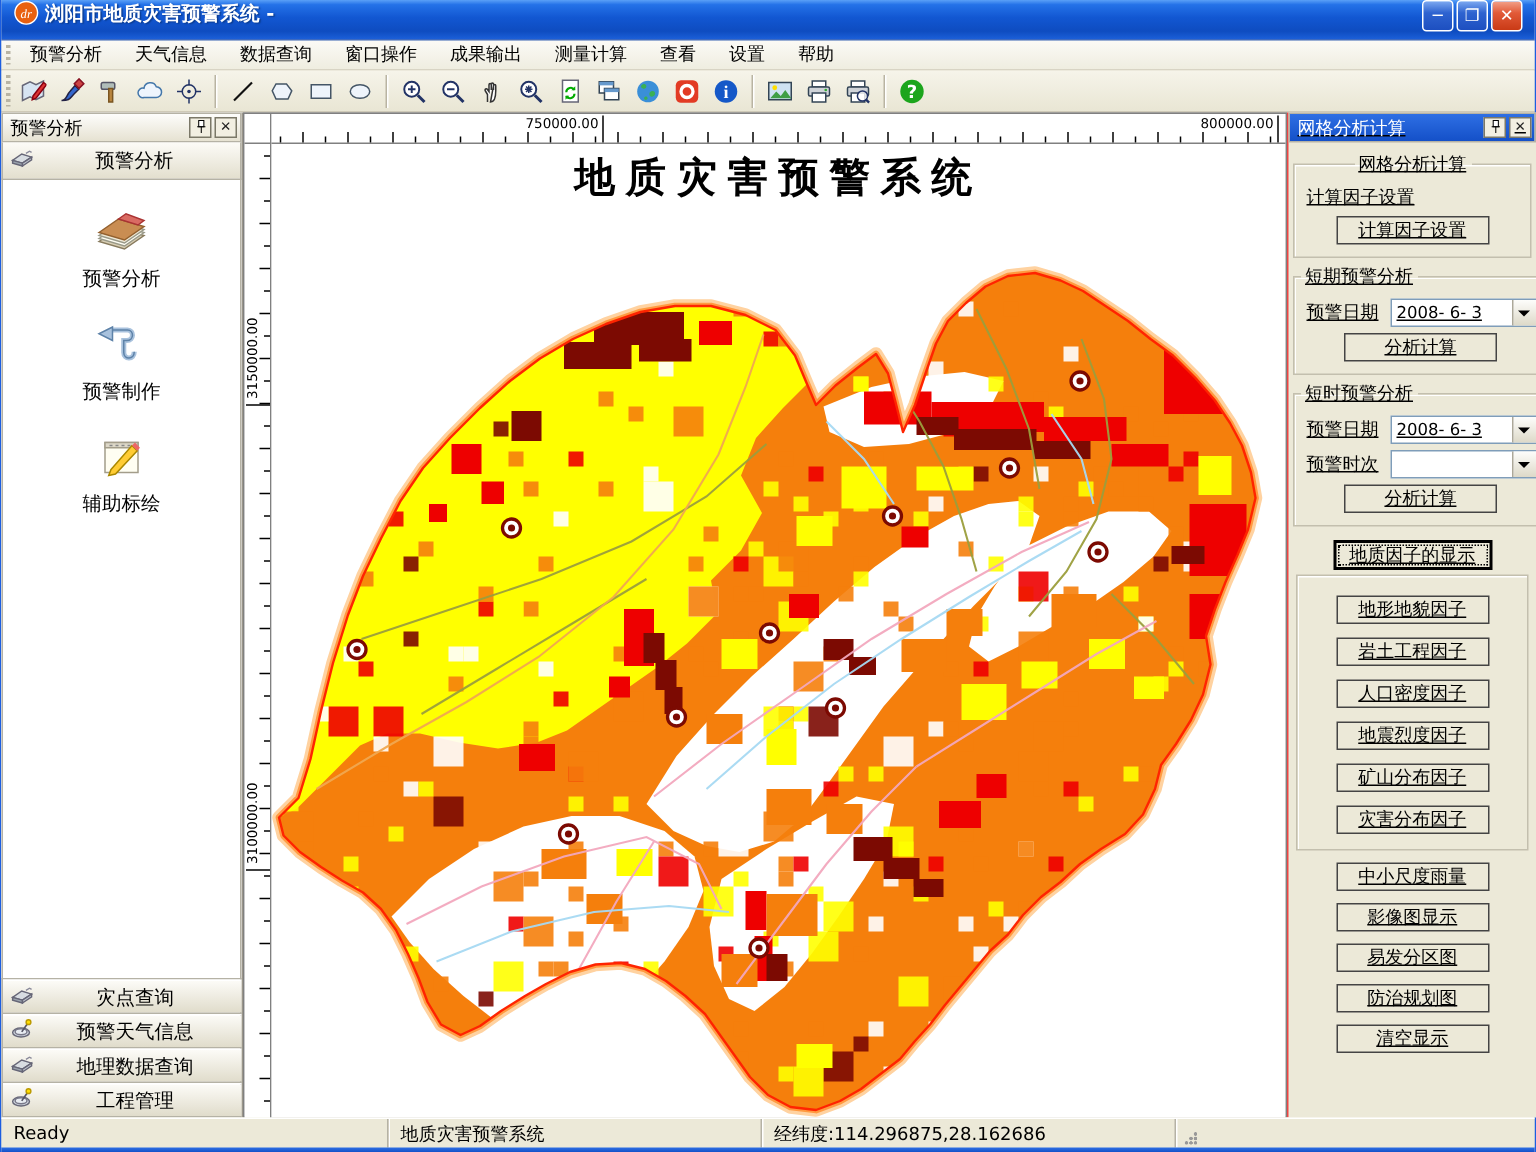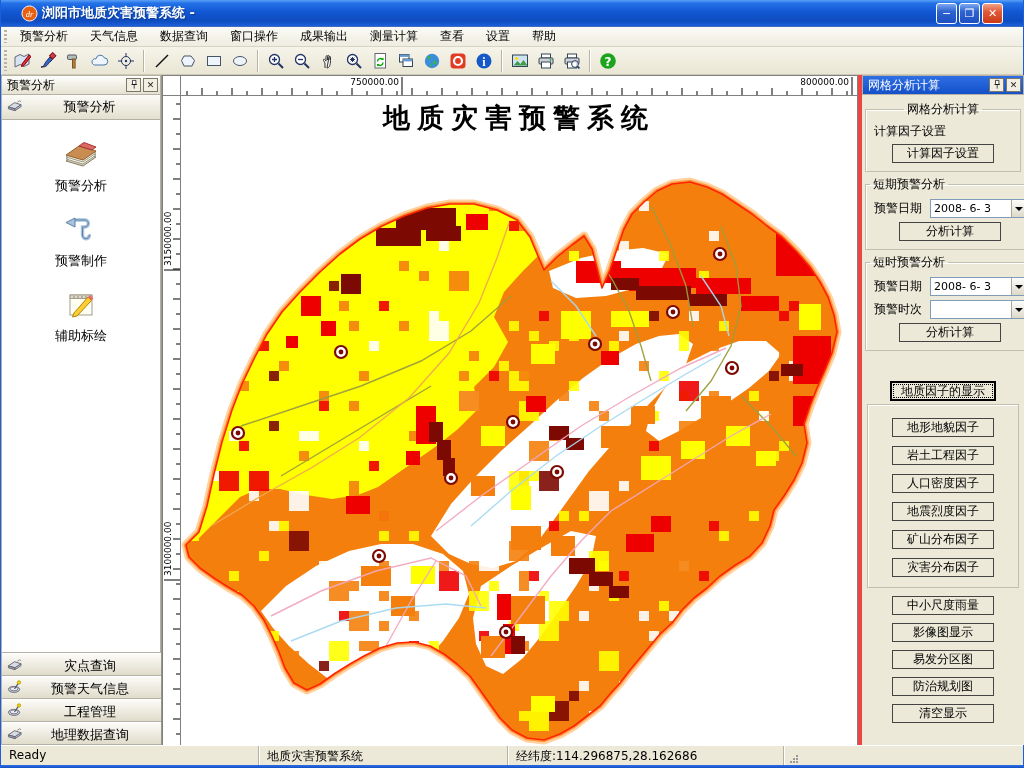--- a/index.html
+++ b/index.html
@@ -2,21 +2,21 @@
 <html><head>
 <meta charset="utf-8">
 <style>
   * { margin:0; padding:0; box-sizing:border-box; }
   html,body { width:1024px; height:768px; overflow:hidden; background:#ECE9D8;
     font-family:"DejaVu Sans","Liberation Sans",sans-serif; font-size:12px; }
   .window { width:1024px; height:768px; display:flex; flex-direction:column;
     border-left:1px solid #1C5EE0; border-right:1px solid #1C5EE0; }
 
   
-  .titlebar { height:28px; display:flex; align-items:center; padding:0 20px;
+  .titlebar { height:28px; display:flex; align-items:flex-start; padding:0 8px;
     background:linear-gradient(180deg,#5AA0F7 0%,#2472E8 12%,#1257D2 45%,#0E4CC0 80%,#1B5FD8 100%); }
   .titlebar .app-icon { width:17px; height:17px; margin-right:4px; }
   .titlebar .title { color:#fff; font-weight:bold; font-size:13px; text-shadow:1px 1px 1px #0a3a8c; flex:1; }
   .winbtn { width:21px; height:21px; margin-left:2px; border:1px solid #fff; border-radius:3px;
     color:#fff; font-size:11px; line-height:19px; text-align:center; font-weight:bold;
     background:linear-gradient(180deg,#7BA7F0,#2E63D0 40%,#1D4FC0); cursor:pointer; }
   .winbtn.close { background:linear-gradient(180deg,#F2A088,#E25A38 40%,#C93A16); }
 
   
   .menubar { height:21px; background:linear-gradient(180deg,#FBFAF6,#EFEDE0); border-top:1px solid #3E6AC0;
@@ -48,39 +48,39 @@
   .lp-header { height:25px; background:linear-gradient(180deg,#FCFBF7,#E3DFCE); border:1px solid #b5b2a5; border-top:none;
     display:flex; align-items:center; padding:0 4px; }
   .lp-header .hd-text { flex:1; text-align:center; font-size:13px; }
   .lp-body { flex:1; border-left:1px solid #b5b2a5; border-right:1px solid #b5b2a5; background:#fff;
     display:flex; flex-direction:column; align-items:center; }
   .lp-tool { margin-top:17px; display:flex; flex-direction:column; align-items:center; cursor:pointer; }
   .lp-tool svg { width:36px; height:34px; }
   .lp-tool .tl { margin-top:3px; font-size:13px; }
   .lp-groups { border:1px solid #b5b2a5; border-bottom:none; }
   .lp-group { height:23px; width:159px; background:linear-gradient(180deg,#FCFBF7,#E0DCCB); border-top:1px solid #fff;
-    border-bottom:1px solid #b5b2a5; display:flex; align-items:flex-end; padding:0 4px; cursor:pointer; }
+    border-bottom:1px solid #b5b2a5; display:flex; align-items:center; padding:0 4px; cursor:pointer; }
   .lp-group svg { width:17px; height:15px; }
   .lp-group .gl { flex:1; text-align:center; font-size:13px; }
 
   
   .doc { width:696px; border:1px solid #808080; background:#a3a3a3; display:flex; flex-direction:column; }
   .doc-top { height:20px; display:flex; }
   .ruler-corner { width:18px; height:20px; border-right:1px solid #808080; border-bottom:1px solid #808080; background:#fff; }
   .h-ruler { flex:1; height:20px; border-bottom:1px solid #808080; background:#fff; }
   .doc-body { flex:1; display:flex; }
   .v-ruler { width:18px; border-right:1px solid #808080; background:#fff; }
   .canvas { position:relative; width:676px; height:649px; background:#fff; overflow:hidden; }
   .map-title { position:absolute; top:4px; left:0; width:100%; text-align:center;
     font-family:"DejaVu Serif","Liberation Serif",serif; font-weight:bold; font-size:27px;
     letter-spacing:7px; color:#000; }
   .map-svg { position:absolute; left:0; top:0; }
 
   
-  .rpanel { width:166px; background:#ECE9D8; border-left:4px solid #ef4444; display:flex; flex-direction:column; }
+  .rpanel { width:166px; background:#ECE9D8; border-left:1px solid #ef4444; display:flex; flex-direction:column;text-decoration:underline; }
   .rp-body { flex:1; padding:2px 3px; overflow:hidden; }
   .rp-body fieldset { border:1px solid #c3bfae; box-shadow:1px 1px 0 #fff inset; padding:2px 4px 6px 4px; margin-top:4px; }
   .rp-body fieldset legend { font-size:12px; padding:0 3px; }
   legend.centered { margin:0 auto; }
   .rp-label { font-size:12px; margin:3px 0 2px 4px; }
   .xp-btn { display:block; margin:4px auto 2px auto; width:102px; height:19px; background:#ECE9D8;
     border:1px solid #444; font-size:12px; font-family:inherit; cursor:pointer; padding:0; }
   .xp-btn.focused { width:106px; height:20px; border:2px solid #000; outline:1px dotted #000; outline-offset:-4px; }
   .combo-row { display:flex; align-items:center; margin:4px 2px 2px 4px; }
   .combo-row .cl { width:56px; font-size:12px; }
@@ -354,35 +354,35 @@
             <span><svg width="17" height="15" viewBox="0 0 16 16">
                 <ellipse cx="7.5" cy="10" rx="6" ry="3.2" fill="#ccd2dc" stroke="#667"></ellipse>
                 <ellipse cx="7.5" cy="9.4" rx="4.2" ry="2.1" fill="#e8ecf2" stroke="#778"></ellipse>
                 <path d="M8 9.5l4.5-6.5" stroke="#556" stroke-width="1.2"></path>
                 <circle cx="12.8" cy="2.6" r="1.7" fill="#fd0" stroke="#b90"></circle>
               </svg></span>
             <span class="gl">预警天气信息</span>
           </div>
           <div class="lp-group">
             <span><svg width="17" height="15" viewBox="0 0 16 16">
+                <path d="M1.5 9.5L8 5l7 2.2-6.5 4.3z" fill="#d8dde2" stroke="#667"></path>
+                <path d="M1.5 9.5l7 2v2l-7-2z" fill="#9aa3ad" stroke="#667"></path>
+                <path d="M8.5 11.5l6.5-4.3v2l-6.5 4.3z" fill="#c3cad2" stroke="#667"></path>
+                <path d="M11 4.5l2.5-1.5 1.5.8" fill="none" stroke="#889"></path>
+              </svg></span>
+            <span class="gl">地理数据查询</span>
+          </div>
+          <div class="lp-group">
+            <span><svg width="17" height="15" viewBox="0 0 16 16">
                 <ellipse cx="7.5" cy="10" rx="6" ry="3.2" fill="#ccd2dc" stroke="#667"></ellipse>
                 <ellipse cx="7.5" cy="9.4" rx="4.2" ry="2.1" fill="#e8ecf2" stroke="#778"></ellipse>
                 <path d="M8 9.5l4.5-6.5" stroke="#556" stroke-width="1.2"></path>
                 <circle cx="12.8" cy="2.6" r="1.7" fill="#fd0" stroke="#b90"></circle>
               </svg></span>
             <span class="gl">工程管理</span>
-          </div>
-          <div class="lp-group">
-            <span><svg width="17" height="15" viewBox="0 0 16 16">
-                <path d="M1.5 9.5L8 5l7 2.2-6.5 4.3z" fill="#d8dde2" stroke="#667"></path>
-                <path d="M1.5 9.5l7 2v2l-7-2z" fill="#9aa3ad" stroke="#667"></path>
-                <path d="M8.5 11.5l6.5-4.3v2l-6.5 4.3z" fill="#c3cad2" stroke="#667"></path>
-                <path d="M11 4.5l2.5-1.5 1.5.8" fill="none" stroke="#889"></path>
-              </svg></span>
-            <span class="gl">地理数据查询</span>
           </div>
         </div>
     </div>
 
     <div class="doc">
       <div class="doc-top">
         <div class="ruler-corner"></div>
         <div class="h-ruler" id="h-ruler"><svg width="676" height="20">
               <line x1="6" y1="15" x2="6" y2="19" stroke="#000"></line>
               <line x1="21" y1="12" x2="21" y2="19" stroke="#000"></line>
@@ -1002,21 +1002,21 @@
           <div class="combo-row">
             <span class="cl">预警时次</span>
             <div class="combo">
               <span class="cv"></span>
               <span class="cb"></span>
             </div>
           </div>
           <button class="xp-btn">分析计算</button>
         </fieldset>
 
-        <button class="xp-btn focused" style="margin-top:30px;">地质因子的显示</button>
+        <button class="xp-btn focused" style="margin-top:9px;">地质因子的显示</button>
 
         <div class="factor-box" id="factor-box">
             <button class="xp-btn">地形地貌因子</button>
             <button class="xp-btn">岩土工程因子</button>
             <button class="xp-btn">人口密度因子</button>
             <button class="xp-btn">地震烈度因子</button>
             <button class="xp-btn">矿山分布因子</button>
             <button class="xp-btn">灾害分布因子</button>
           </div>
 

